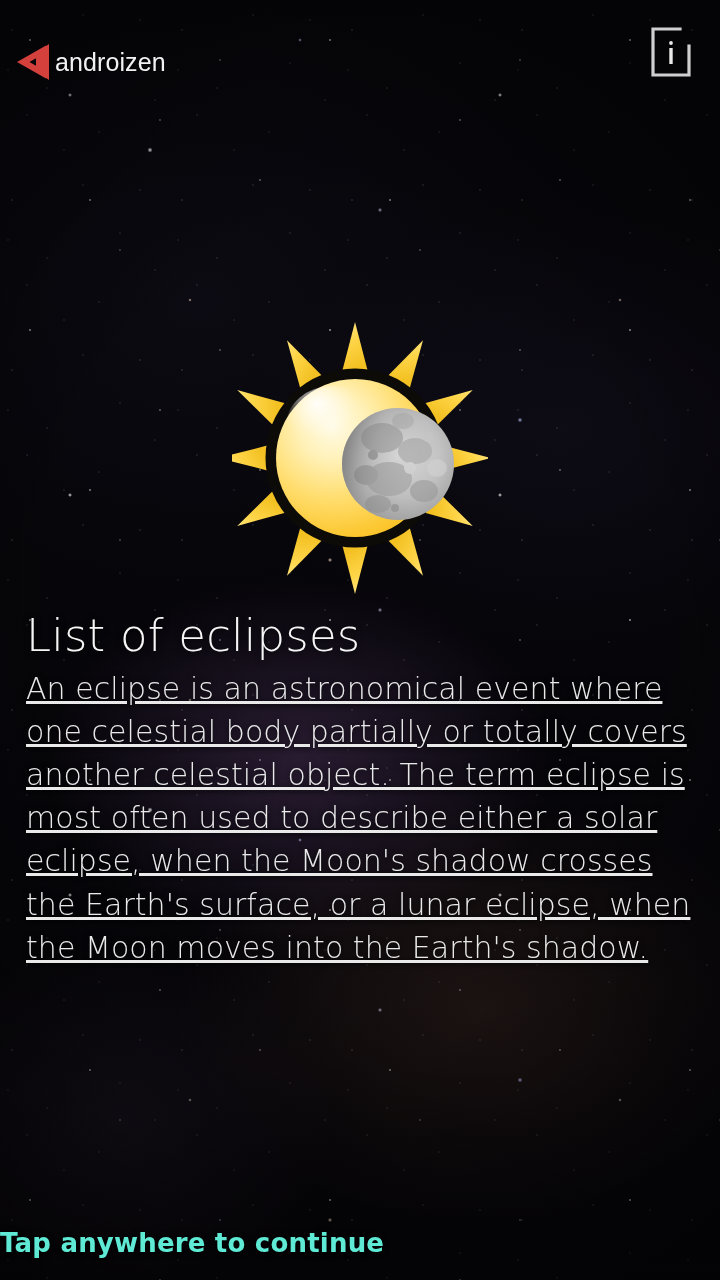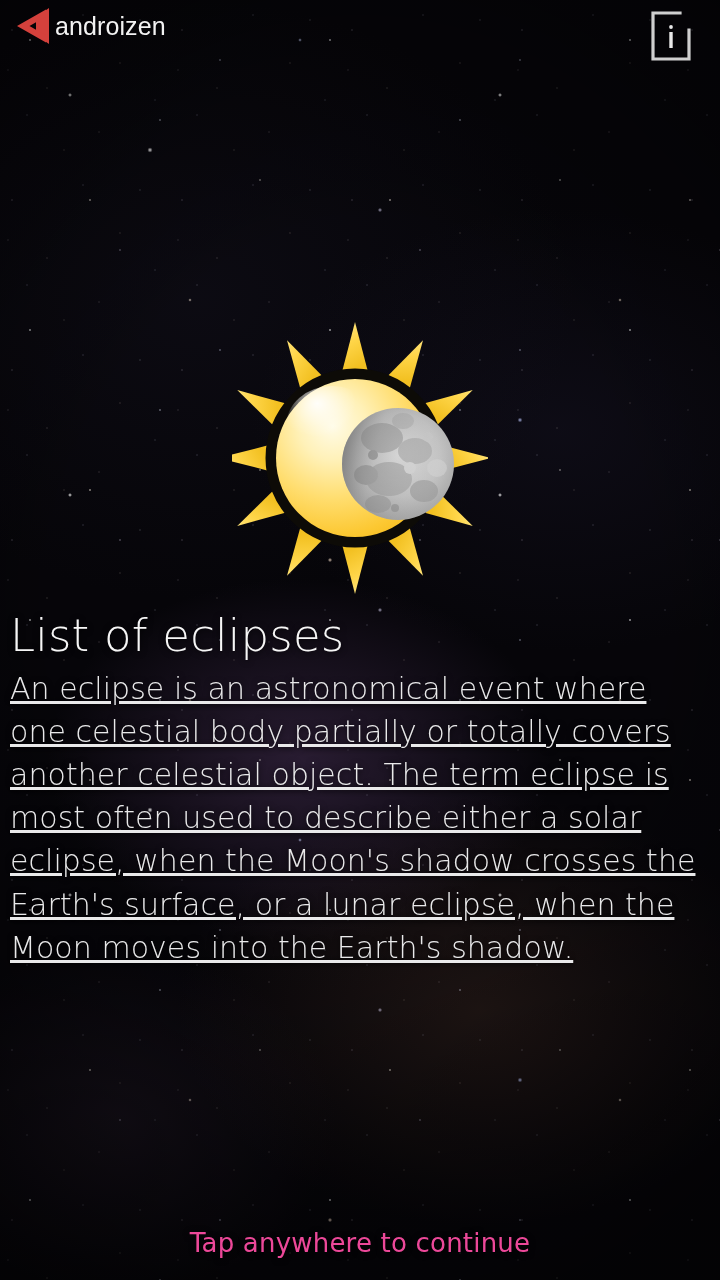--- a/index.html
+++ b/index.html
@@ -80,22 +80,22 @@
   }
   .vignette{
     position:absolute; inset:0;
     background:radial-gradient(ellipse 620px 760px at 50% 46%, rgba(0,0,0,0) 45%, rgba(0,0,0,.45) 100%);
     pointer-events:none;
   }
 
   
   .topbar{
     position:absolute; top:0; left:0; right:0; height:80px;
-    display:flex; align-items:flex-start; justify-content:space-between;
-    padding:8px 22px 0 16px;
+    display:flex; align-items:flex-end; justify-content:space-between;
+    padding:0 22px 0 16px;
     z-index:6;
   }
   .brand{ display:flex; align-items:center; gap:6px; }
   .brand-mark{
     width:33px; height:36px; position:relative; display:block;
   }
   .brand-name{
     color:#f2f2f2; font-size:25px; font-weight:400; letter-spacing:.1px;
     font-family:"Liberation Sans", sans-serif;
     line-height:1;
@@ -110,21 +110,21 @@
   .hero{
     position:absolute; left:0; right:0; top:318px;
     display:flex; justify-content:center;
     z-index:4;
   }
   .eclipse{ width:256px; height:280px; display:block; }
 
   
   .content{
     position:absolute; left:0; right:0; top:612px;
-    padding:0 10px;
+    padding:0 26px;
     z-index:5;
   }
   .page-title{
     color:#f6f6f6;
     font-size:45px;
     font-weight:300;
     line-height:1.08;
     letter-spacing:.2px;
     font-family:"DejaVu Sans", sans-serif;
     margin-bottom:6px;
@@ -137,24 +137,24 @@
     line-height:1.44;
     letter-spacing:.05px;
     font-family:"DejaVu Sans", sans-serif;
     text-shadow:0 1px 6px rgba(0,0,0,.85);
     text-decoration:underline;
   }
 
   
   .footer-hint{
     position:absolute; left:0; right:0; bottom:22px;
-    text-align:center;
-    color:#ec4899;
+    text-align:left;
+    color:#5eead4;
     font-size:26px;
-    font-weight:400;
+    font-weight:700;
     letter-spacing:.2px;
     font-family:"DejaVu Sans", sans-serif;
     text-shadow:0 1px 6px rgba(0,0,0,.9);
     z-index:5;
   }
 </style>
 </head>
 <body>
 
 <div class="screen">

